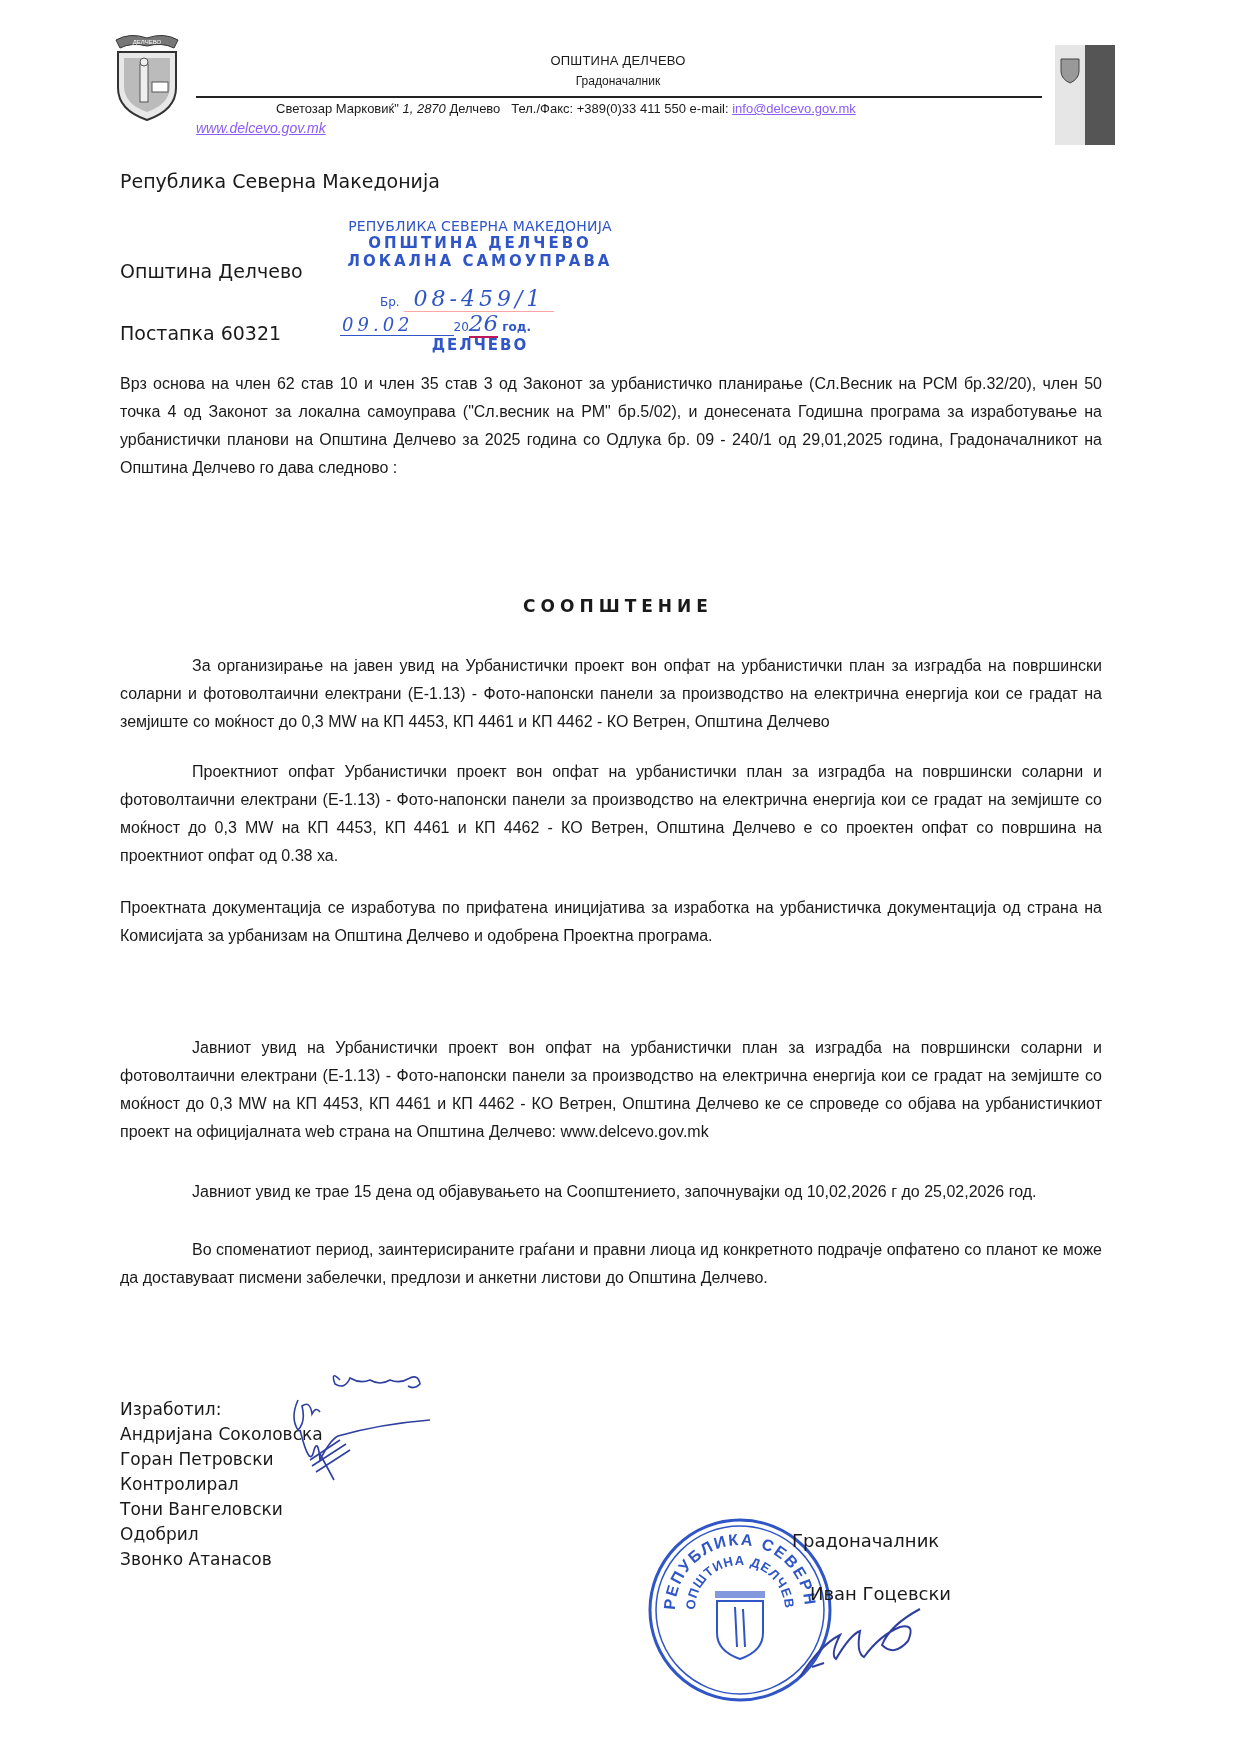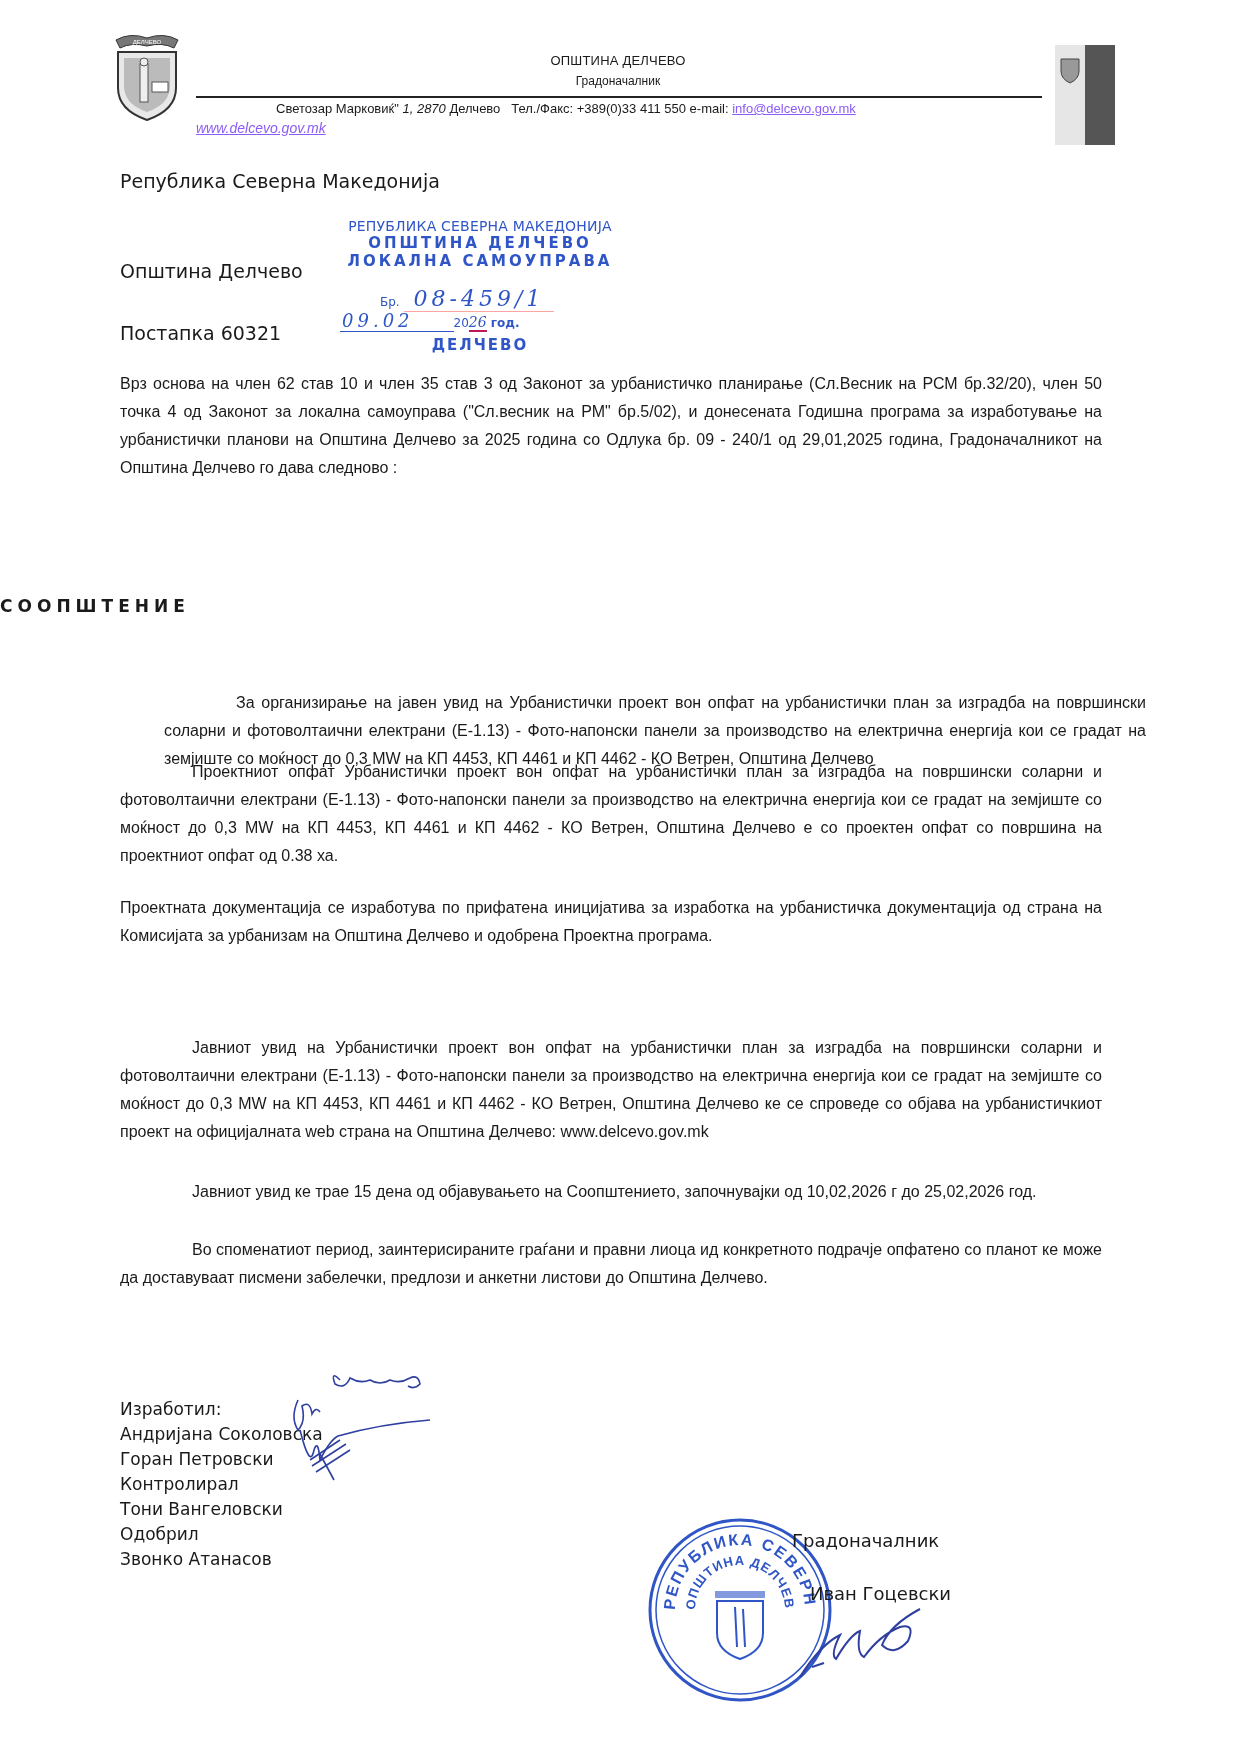--- a/index.html
+++ b/index.html
@@ -26,29 +26,29 @@
 
     
     .stamp { color: #2f55c6; font-family: "DejaVu Sans", sans-serif; text-align: center; }
     #stamp-box { left: 320px; top: 218px; width: 320px; height: 140px; }
     #stamp-box .l1 { font-size: 14px; letter-spacing: 0.2px; }
     #stamp-box .l2, #stamp-box .l3 { font-size: 15px; font-weight: bold; letter-spacing: 3px; }
     #stamp-box .reg { position: absolute; left: 60px; top: 68px; font-size: 12px; }
     #stamp-box .reg .hand { font-family: "DejaVu Serif", serif; font-style: italic; font-size: 22px; border-bottom: 1px solid #fca5a5; padding: 0 10px; letter-spacing: 4px; }
     #stamp-box .date { position: absolute; left: 20px; top: 92px; font-size: 12px; }
     #stamp-box .date .hand { font-family: "DejaVu Serif", serif; font-style: italic; font-size: 18px; border-bottom: 1px solid #2f55c6; padding: 0 40px 0 2px; letter-spacing: 4px; }
-    #stamp-box .date .yr { font-family: "DejaVu Serif", serif; font-style: italic; font-size: 14px; border-bottom: 2px solid #be185d; }
+    #stamp-box .date .yr { font-family: "DejaVu Serif", serif; font-style: italic; font-size: 23px; border-bottom: 2px solid #be185d; }
     #stamp-box .city { position: absolute; left: 0; width: 320px; top: 118px; font-weight: bold; font-size: 15px; letter-spacing: 2px; }
 
     
     .para { left: 120px; width: 982px; font-size: 16px; line-height: 28px; text-align: justify; }
     .indent { text-indent: 72px; }
     #p-intro { top: 370px; }
-    #doc-title { left: 0; width: 1236px; top: 596px; font-weight: bold; font-size: 17px; letter-spacing: 5px; font-family: "DejaVu Sans", sans-serif; }
-    #p1 { top: 689px; margin-left: 44px; }
+    #doc-title { left: 0; width: 1236px; top: 596px; text-align: center; font-weight: bold; font-size: 17px; letter-spacing: 5px; font-family: "DejaVu Sans", sans-serif; }
+    #p1 { top: 652px; }
     #p2 { top: 758px; }
     #p3 { top: 894px; }
     #p4 { top: 1034px; }
     #p5 { top: 1178px; }
     #p6 { top: 1236px; }
 
     
     .sig { left: 120px; font-size: 17px; line-height: 25px; font-family: "DejaVu Sans", sans-serif; }
     #sig-block { top: 1357px; margin-top: 40px; }
     #sig-block div { white-space: nowrap; }

